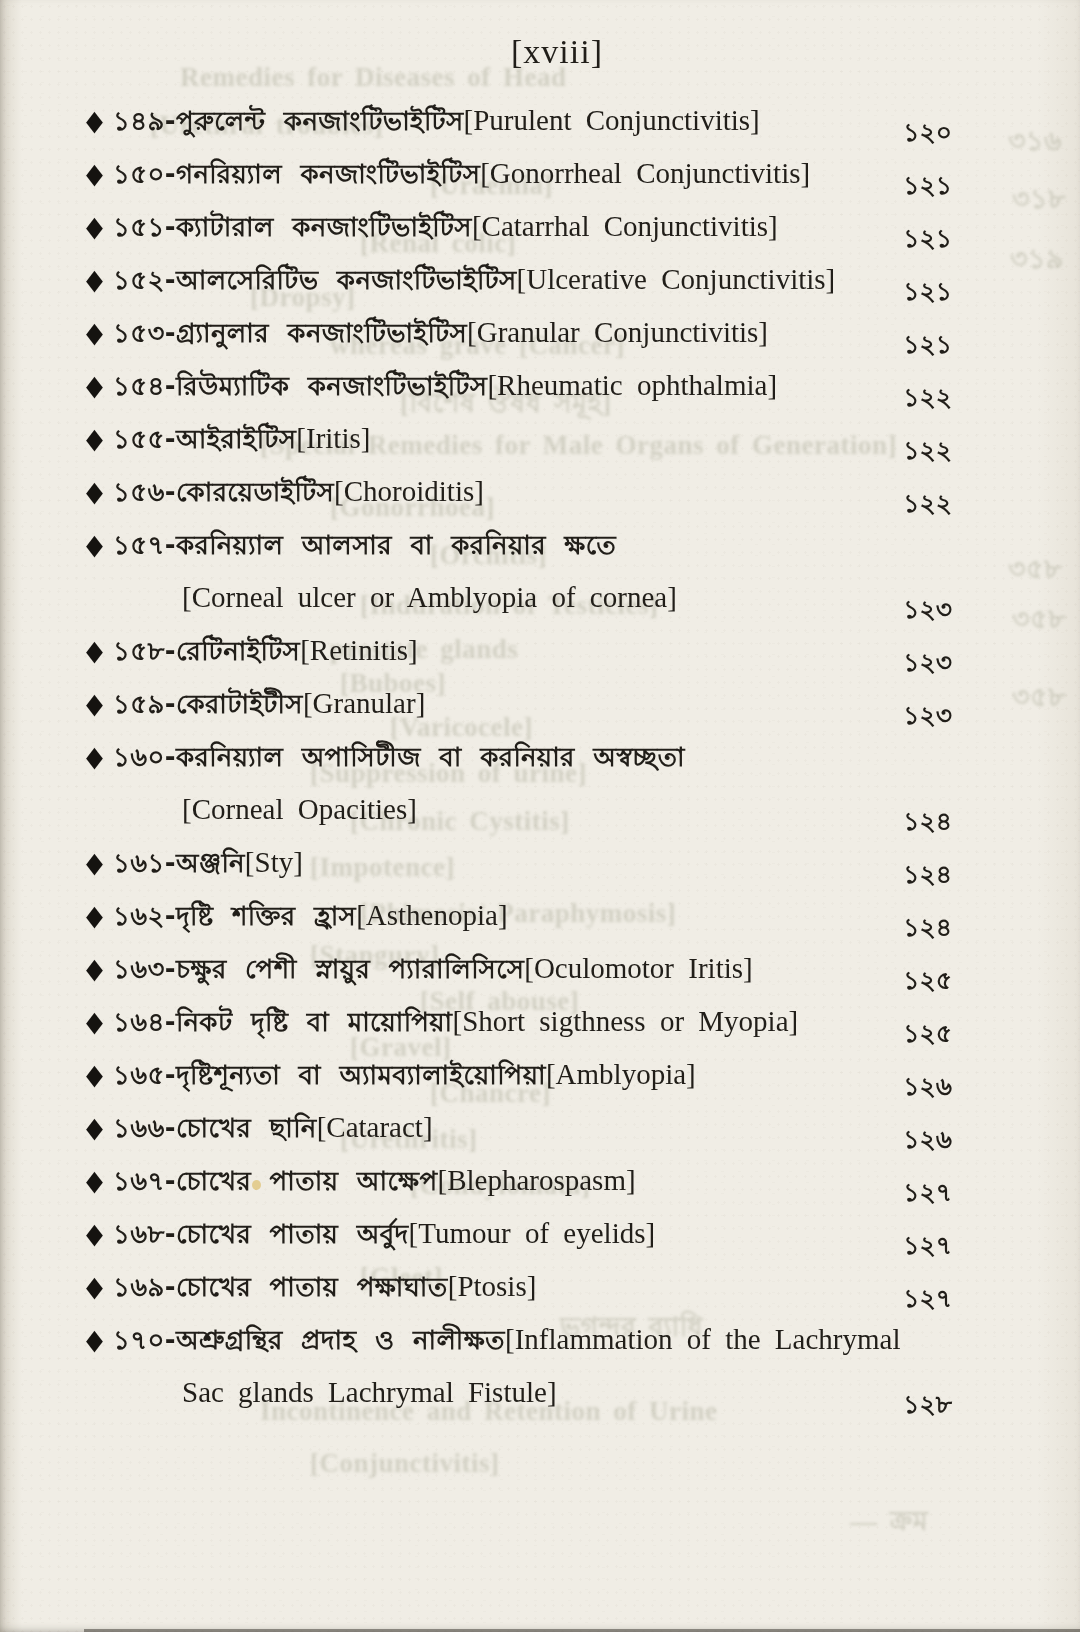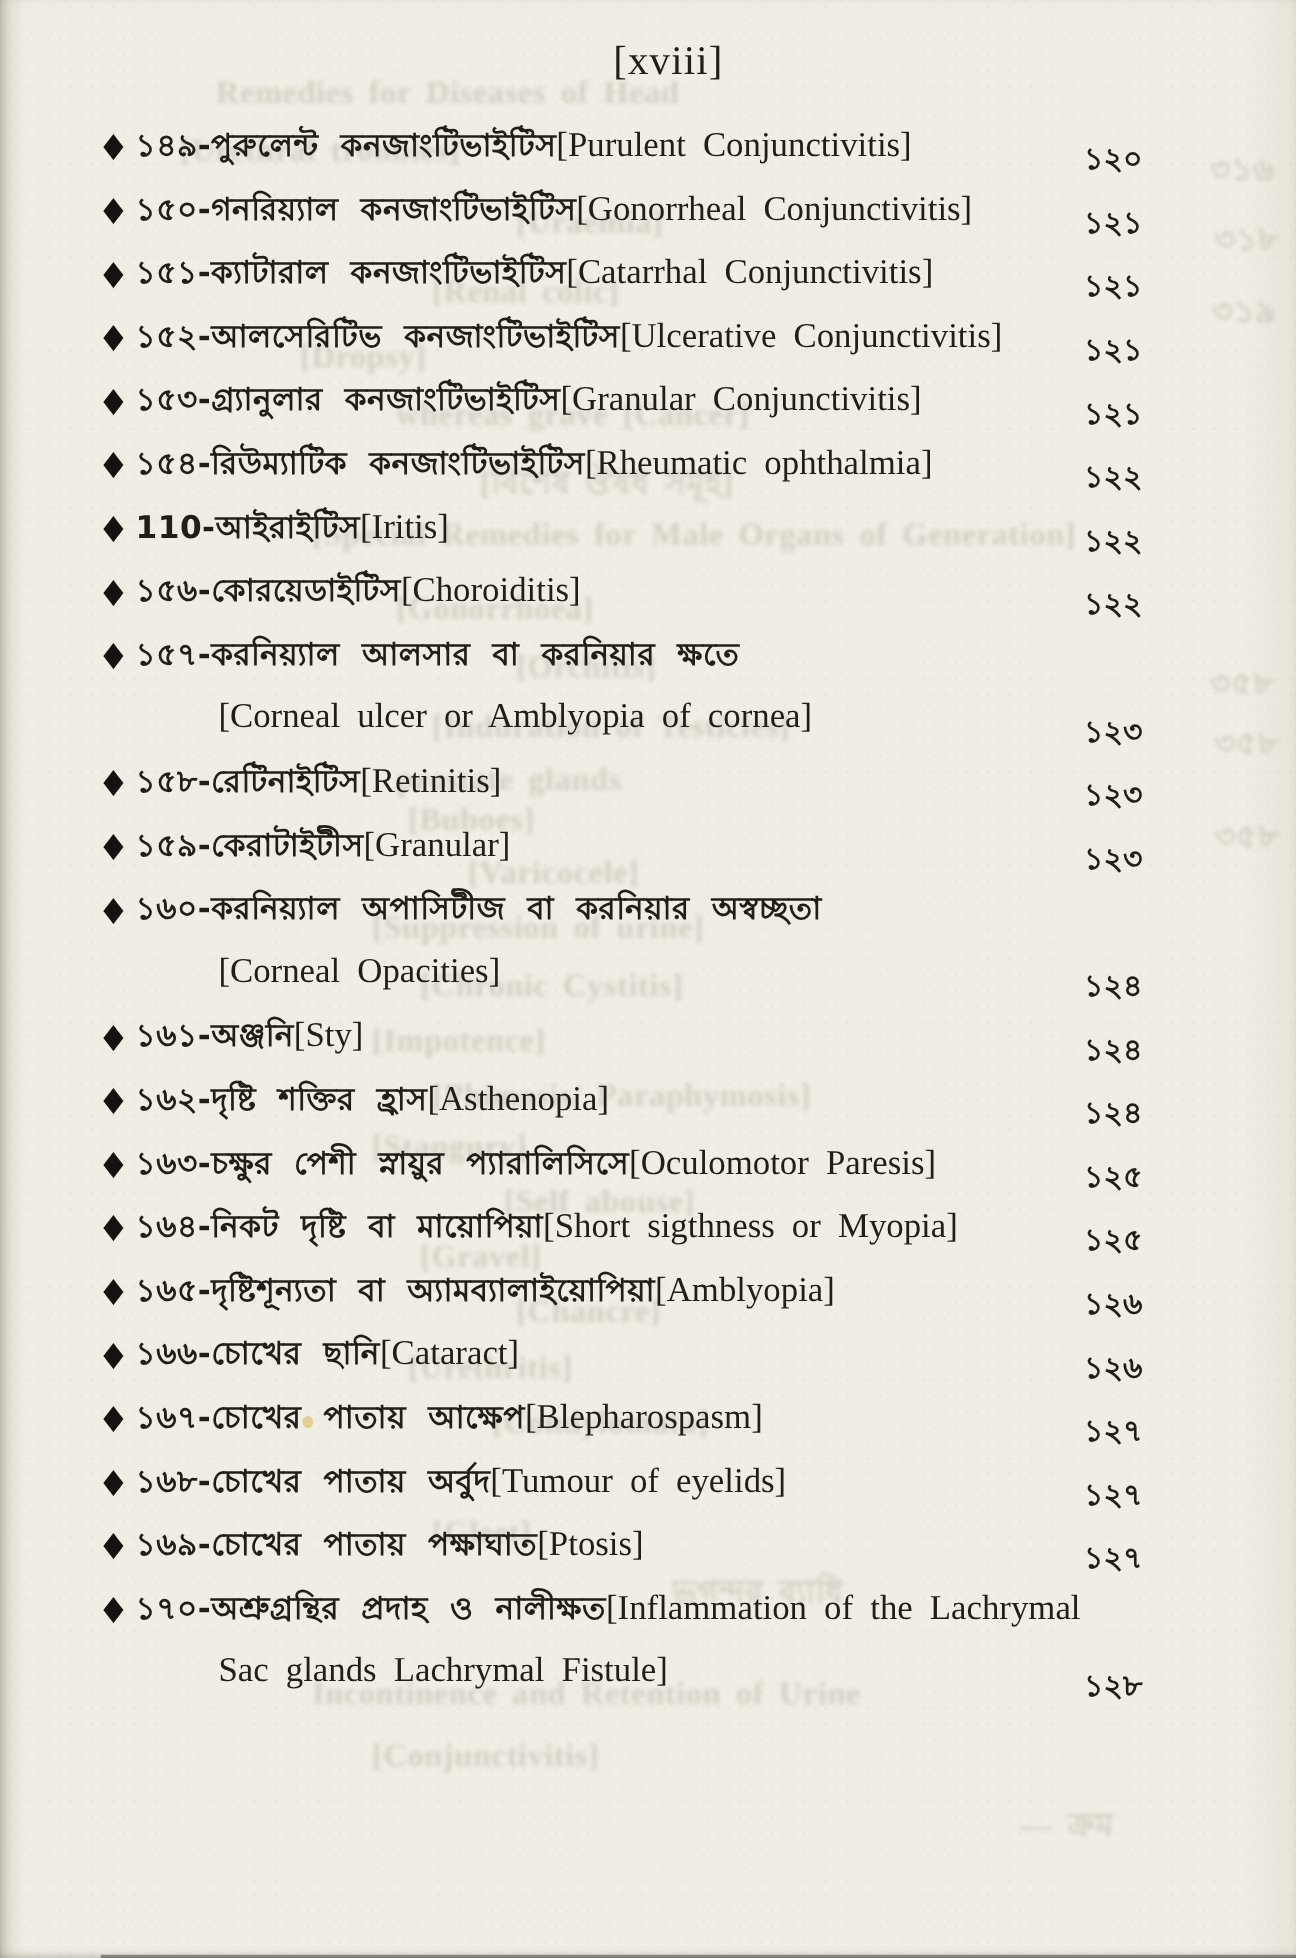--- a/index.html
+++ b/index.html
@@ -157,21 +157,21 @@
   </div>
         <div class="row">
     <span class="bullet">◆</span><span class="bn">১৫৩-গ্র্যানুলার কনজাংটিভাইটিস</span><span class="en">[Granular Conjunctivitis]</span>
     <span class="pageno">১২১</span>
   </div>
         <div class="row">
     <span class="bullet">◆</span><span class="bn">১৫৪-রিউম্যাটিক কনজাংটিভাইটিস</span><span class="en">[Rheumatic ophthalmia]</span>
     <span class="pageno">১২২</span>
   </div>
         <div class="row">
-    <span class="bullet">◆</span><span class="bn">110-আইরাইটিস</span><span class="en">[Iritis]</span>
+    <span class="bullet">◆</span><span class="bn">১৫৫-আইরাইটিস</span><span class="en">[Iritis]</span>
     <span class="pageno">১২২</span>
   </div>
         <div class="row">
     <span class="bullet">◆</span><span class="bn">১৫৬-কোরয়েডাইটিস</span><span class="en">[Choroiditis]</span>
     <span class="pageno">১২২</span>
   </div>
         <div class="row nopage">
     <span class="bullet">◆</span><span class="bn">১৫৭-করনিয়্যাল আলসার বা করনিয়ার ক্ষতে</span><span class="en"></span>
     
   </div>
@@ -197,21 +197,21 @@
   </div>
         <div class="row">
     <span class="bullet">◆</span><span class="bn">১৬১-অঞ্জনি</span><span class="en">[Sty]</span>
     <span class="pageno">১২৪</span>
   </div>
         <div class="row">
     <span class="bullet">◆</span><span class="bn">১৬২-দৃষ্টি শক্তির হ্রাস</span><span class="en">[Asthenopia]</span>
     <span class="pageno">১২৪</span>
   </div>
         <div class="row">
-    <span class="bullet">◆</span><span class="bn">১৬৩-চক্ষুর পেশী স্নায়ুর প্যারালিসিসে</span><span class="en">[Oculomotor Paresis]</span>
+    <span class="bullet">◆</span><span class="bn">১৬৩-চক্ষুর পেশী স্নায়ুর প্যারালিসিসে</span><span class="en">[Oculomotor Iritis]</span>
     <span class="pageno">১২৫</span>
   </div>
         <div class="row">
     <span class="bullet">◆</span><span class="bn">১৬৪-নিকট দৃষ্টি বা মায়োপিয়া</span><span class="en">[Short sigthness or Myopia]</span>
     <span class="pageno">১২৫</span>
   </div>
         <div class="row">
     <span class="bullet">◆</span><span class="bn">১৬৫-দৃষ্টিশূন্যতা বা অ্যামব্যালাইয়োপিয়া</span><span class="en">[Amblyopia]</span>
     <span class="pageno">১২৬</span>
   </div>

